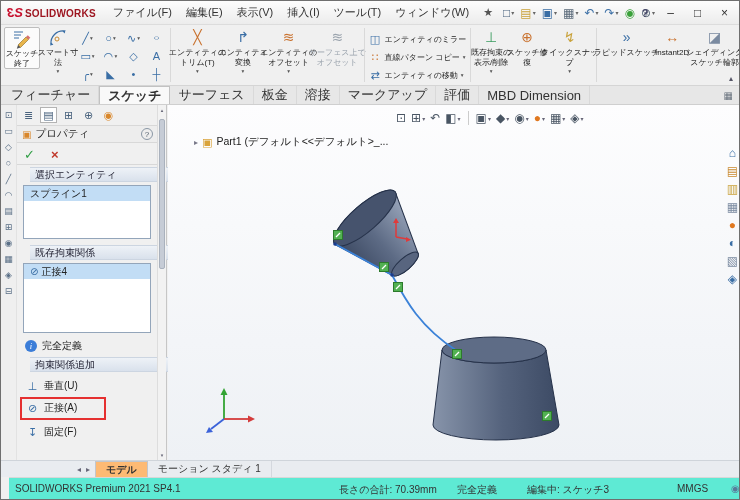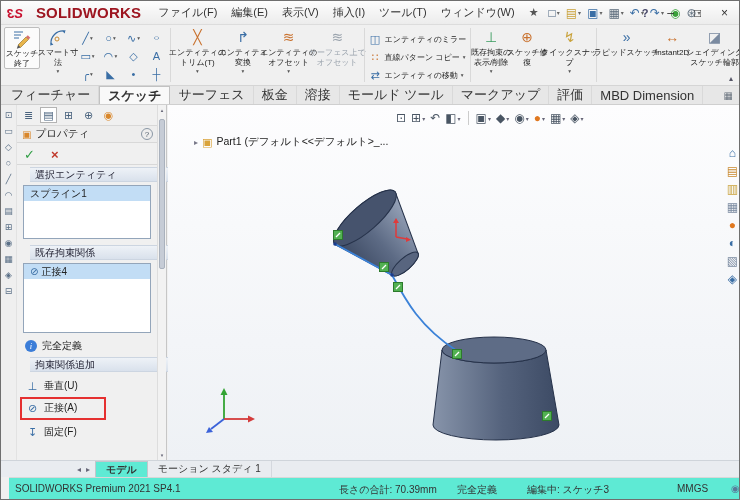--- a/index.html
+++ b/index.html
@@ -4,21 +4,21 @@
 <style>
   *{margin:0;padding:0;box-sizing:border-box}
   body{width:740px;height:500px;font-family:"Liberation Sans","DejaVu Sans",sans-serif;background:#fff}
   .win{position:relative;width:740px;height:500px;background:#f0f0f0;border:1px solid #6f6f6f;overflow:hidden;font-size:11px;color:#222}
 
   
   .titlebar{position:absolute;left:0;top:0;width:100%;height:24px;background:linear-gradient(#fdfdfd,#ececec);display:flex;align-items:center;border-bottom:1px solid #dcdcdc}
   .logo{display:flex;align-items:baseline;padding:0 10px 0 6px;white-space:nowrap}
   .logo .mark{color:#c8102e;font-weight:bold;font-size:13px;font-style:italic}
   .logo .flip{display:inline-block;transform:scaleX(-1)}
-  .logo .name{color:#9d1520;font-weight:bold;font-size:15px;letter-spacing:.2px;margin-left:13px}
+  .logo .name{color:#9d1520;font-weight:bold;font-size:10px;letter-spacing:.2px;margin-left:2px}
   .menus{display:flex}
   .menus span{padding:2px 7px;color:#333;font-size:11px;white-space:nowrap}
   .star{color:#555;font-size:11px;margin:0 7px}
   .qat{display:flex;align-items:center;gap:4px;margin-left:2px}
   .qi{display:flex;align-items:center;padding:0 1px}
   .qi .g{font-size:12px;line-height:12px}
   .qi .car{font-size:6px;color:#666;margin-left:1px}
   .winbtns{position:absolute;right:1px;top:0;height:23px;display:flex;align-items:center}
   .hb{width:24px;text-align:center;color:#446;font-size:11px;font-weight:bold}
   .wb{width:27px;height:23px;display:flex;align-items:center;justify-content:center;color:#333;font-size:12px}
@@ -90,21 +90,21 @@
   .hi{display:flex;align-items:center;gap:1px;font-size:12px}
   .hi .car{font-size:6px;color:#667}
   .hsep{width:1px;height:14px;background:#ccc;margin:0 2px}
   .taskpane{position:absolute;right:3px;top:42px;display:flex;flex-direction:column;gap:6px;align-items:center}
   .taskpane span{font-size:12px;line-height:12px}
 
   
   .sheetbar{position:absolute;left:0;top:459px;width:100%;height:17px;background:#e9ecf0;border-top:1px solid #cfd4da;display:flex;align-items:stretch;font-size:10px;padding-left:76px}
   .snav{display:flex;align-items:center;gap:3px;color:#667;margin-right:5px;font-size:8px}
   .stab{padding:1px 10px;display:flex;align-items:center;color:#333;border-right:1px solid #d4d8de;white-space:nowrap}
-  .stab.active{background:#5eead4;border:1px solid #c2c6cc;border-bottom:none;font-weight:bold}
+  .stab.active{background:#fdba74;border:1px solid #c2c6cc;border-bottom:none;font-weight:bold}
 
   
   .statusbar{position:absolute;left:8px;top:476px;width:100%;height:23px;background:#5eead4;border-top:1px solid #d8d8d8;font-size:10px;color:#333}
   .statusbar span{position:absolute;top:5px;white-space:nowrap}
 </style>
 </head>
 <body>
 
 <div class="win">
 
@@ -318,21 +318,20 @@
 
     <span class="rcollapse">▴</span>
   </div>
 
   <div class="tabbar">
     <div class="tab">フィーチャー</div>
     <div class="tab active">スケッチ</div>
     <div class="tab">サーフェス</div>
     <div class="tab">板金</div>
     <div class="tab">溶接</div>
-    <div class="tab">モールド ツール</div>
     <div class="tab">マークアップ</div>
     <div class="tab">評価</div>
     <div class="tab">MBD Dimension</div>
     <div class="tbright">
       <span>▦</span>
 
     </div>
   </div>
 
   <div class="main">

